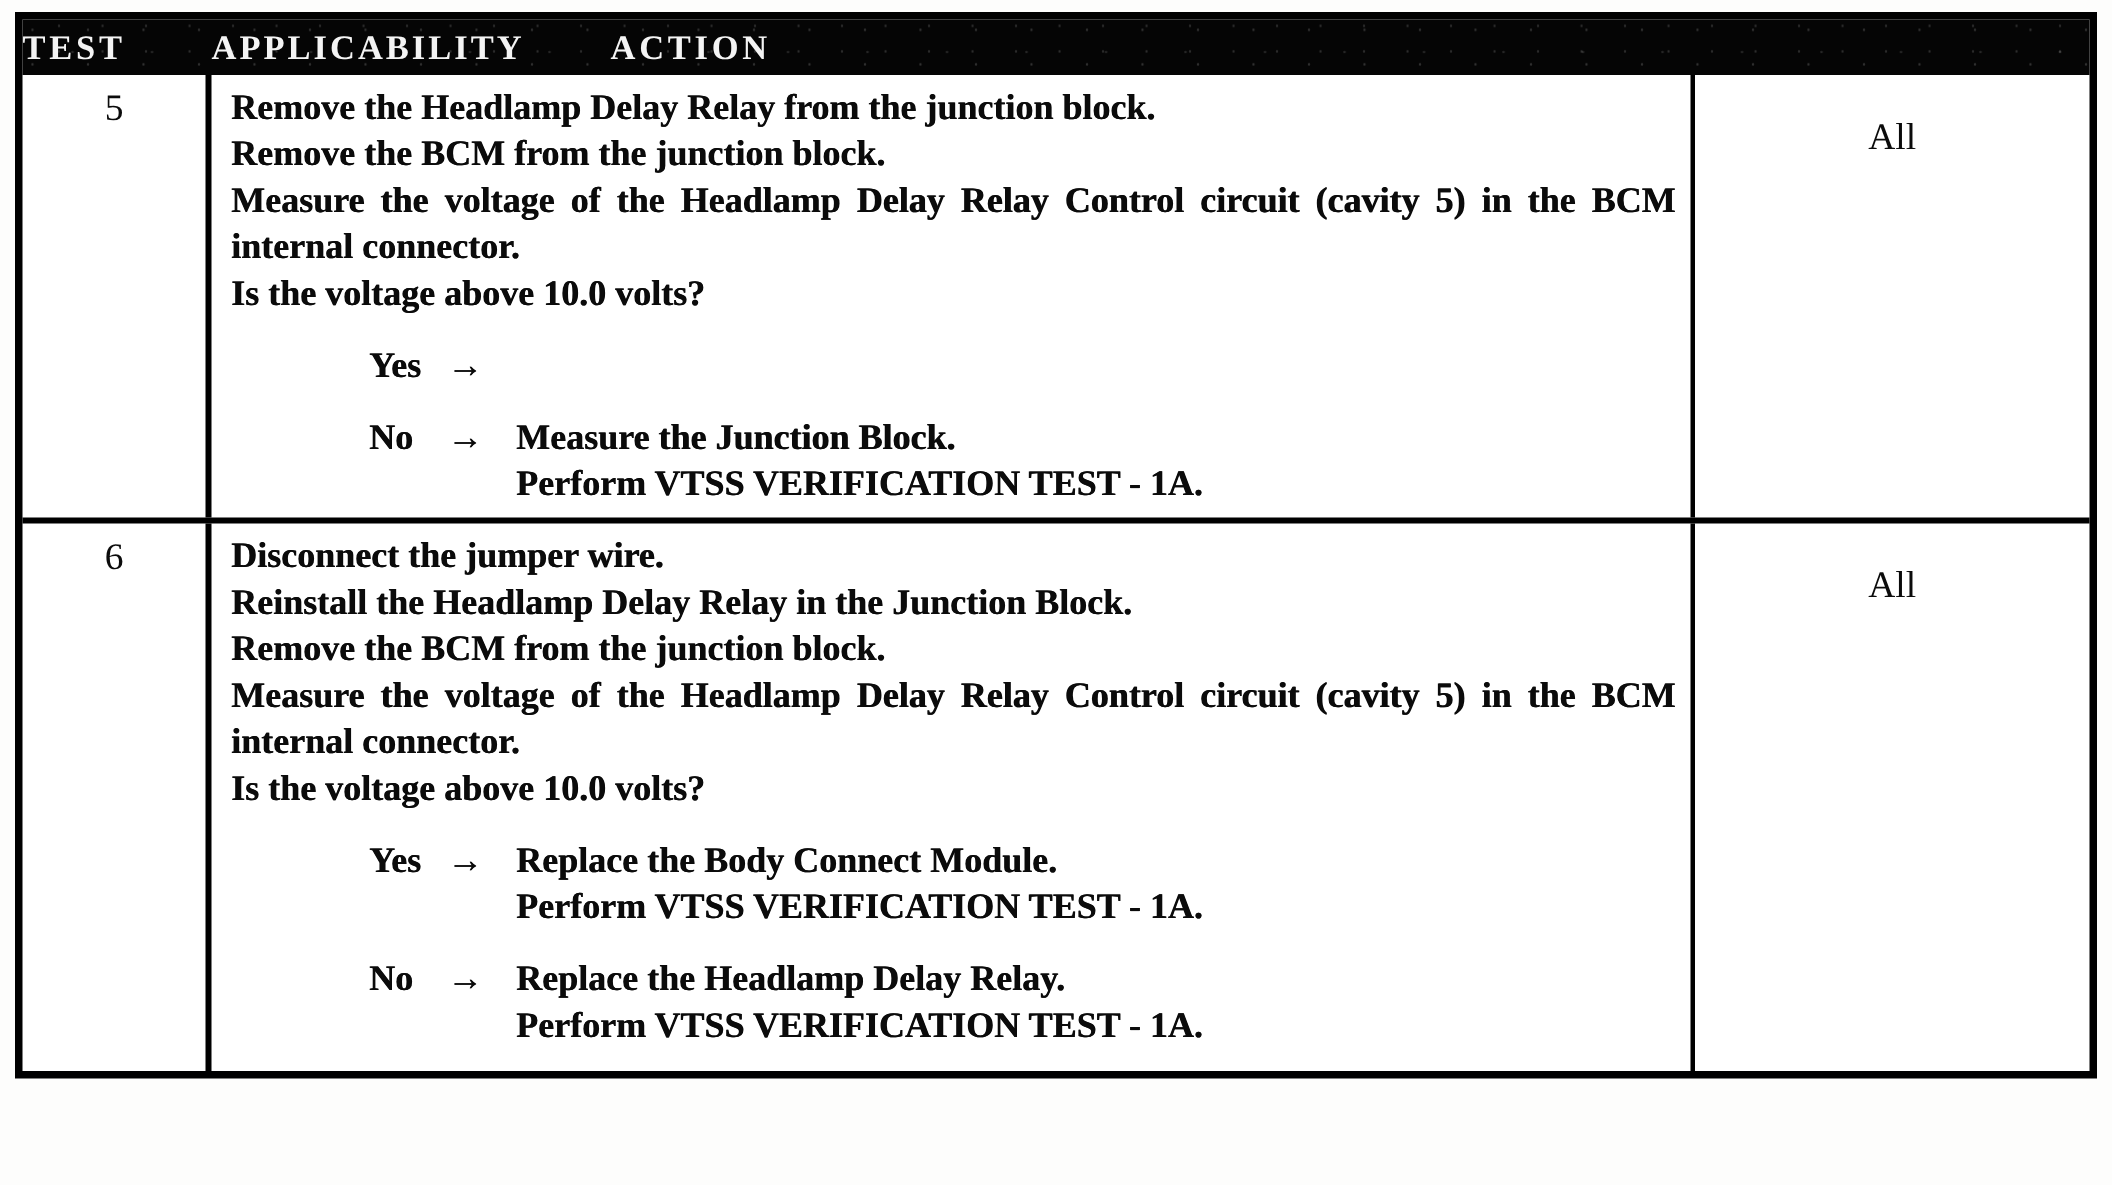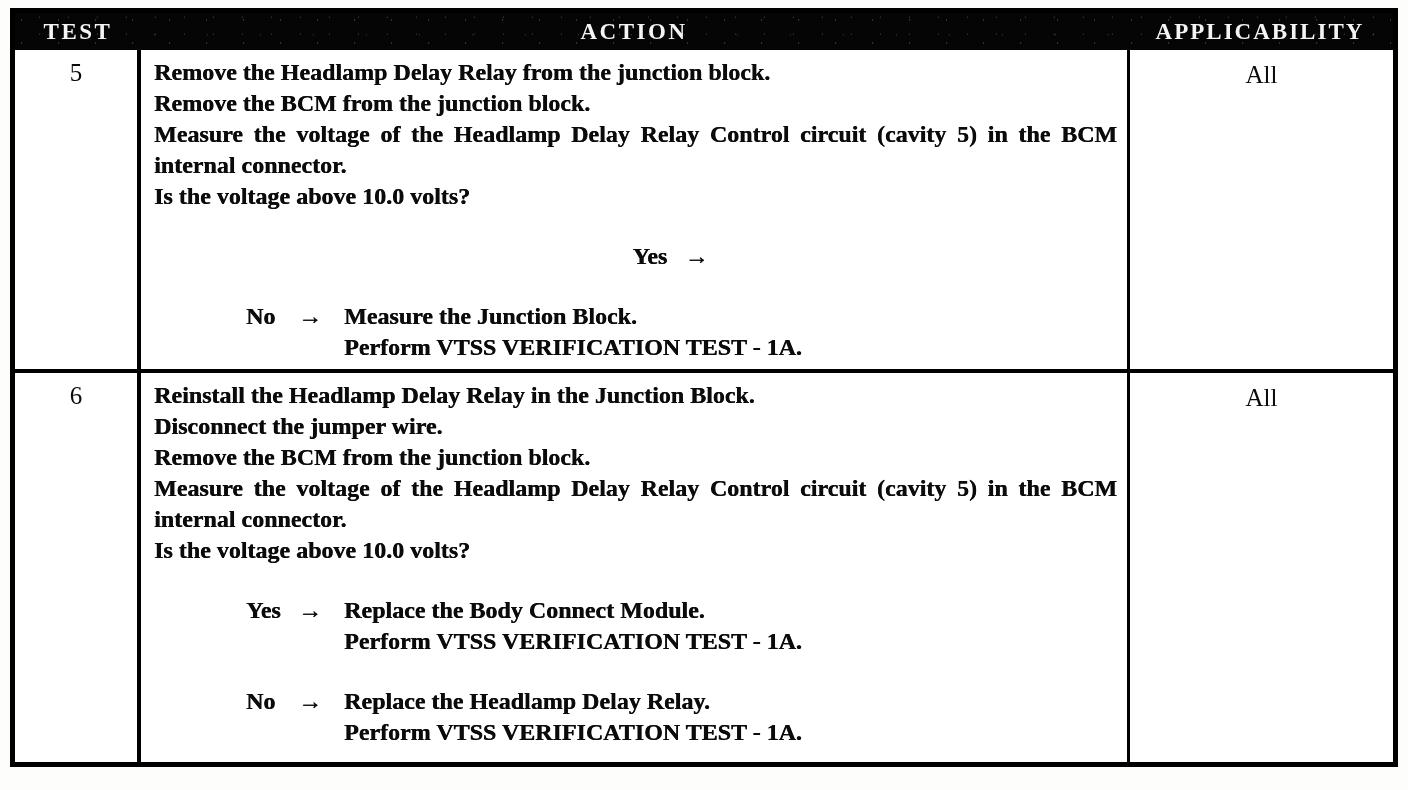--- a/index.html
+++ b/index.html
@@ -39,21 +39,21 @@
     font-weight: bold;
     font-size: 23px;
     letter-spacing: 2.5px;
     
     background-image:
       radial-gradient(circle at 18% 30%, rgba(255,255,255,.18) 0 .6px, transparent 1px),
       radial-gradient(circle at 63% 70%, rgba(255,255,255,.14) 0 .6px, transparent 1px),
       radial-gradient(circle at 84% 25%, rgba(255,255,255,.16) 0 .6px, transparent 1px);
     background-size: 37px 23px, 53px 31px, 29px 17px;
   }
-  .hcell { text-align: center; }
+  .hcell { text-align: left; }
   .hcell.test { width: 126px; }
   .hcell.action { flex: 1; }
   .hcell.app { width: 266px; letter-spacing: 2px; }
 
   
   .trow { display: flex; align-items: stretch; }
   .trow + .trow { border-top: 4px solid #000; }
 
   .cell-test {
     width: 126px;
@@ -70,52 +70,51 @@
     padding: 7px 10px 6px 13px;
     font-size: 24px;
     line-height: 31px;
     text-shadow: 0.4px 0 0 #0b0b0b; 
     font-weight: bold;
   }
 
   .cell-app {
     width: 263px;
     text-align: center;
-    padding-top: 11px;
+    padding-top: 28px;
     font-size: 25px;
     flex-shrink: 0;
   }
 
   .action-para {
     text-align: justify;
     text-justify: inter-word;
   }
 
   .decision {
     display: flex;
-    margin: 29px 0 0 92px;
-    justify-content: center;
+    margin: 17px 0 0 92px;
   }
   .decision-label { width: 52px; flex-shrink: 0; }
   .decision-arrow { width: 46px; flex-shrink: 0; font-size: 24px; }
   .decision-text  { flex: 1; }
   .decision-line  { white-space: pre-wrap; }
 
   .row6 .cell-action { padding-bottom: 14px; }
 </style>
 </head>
 <body>
 
 <div class="page">
   <div class="diag-table">
 
     <div class="header-row">
       <div class="hcell test">TEST</div>
+      <div class="hcell app">APPLICABILITY</div>
       <div class="hcell action">ACTION</div>
-      <div class="hcell app">APPLICABILITY</div>
     </div>
 
     <div class="trow row5">
       <div class="cell-test">5</div>
 
       <div class="cell-action">
         <div class="action-para">Remove the Headlamp Delay Relay from the junction block.</div>
         <div class="action-para">Remove the BCM from the junction block.</div>
         <div class="action-para">Measure the voltage of the Headlamp Delay Relay Control circuit (cavity 5) in the BCM internal connector.</div>
         <div class="action-para">Is the voltage above 10.0 volts?</div>
@@ -135,22 +134,22 @@
         </div>
       </div>
 
       <div class="cell-app">All</div>
     </div>
 
     <div class="trow row6">
       <div class="cell-test">6</div>
 
       <div class="cell-action">
+        <div class="action-para">Disconnect the jumper wire.</div>
         <div class="action-para">Reinstall the Headlamp Delay Relay in the Junction Block.</div>
-        <div class="action-para">Disconnect the jumper wire.</div>
         <div class="action-para">Remove the BCM from the junction block.</div>
         <div class="action-para">Measure the voltage of the Headlamp Delay Relay Control circuit (cavity 5) in the BCM internal connector.</div>
         <div class="action-para">Is the voltage above 10.0 volts?</div>
 
         <div class="decision">
           <div class="decision-label">Yes</div>
           <div class="decision-arrow">→</div>
           <div class="decision-text">
             <div class="decision-line">Replace the Body Connect Module.</div>
             <div class="decision-line">Perform VTSS VERIFICATION TEST - 1A.</div>

